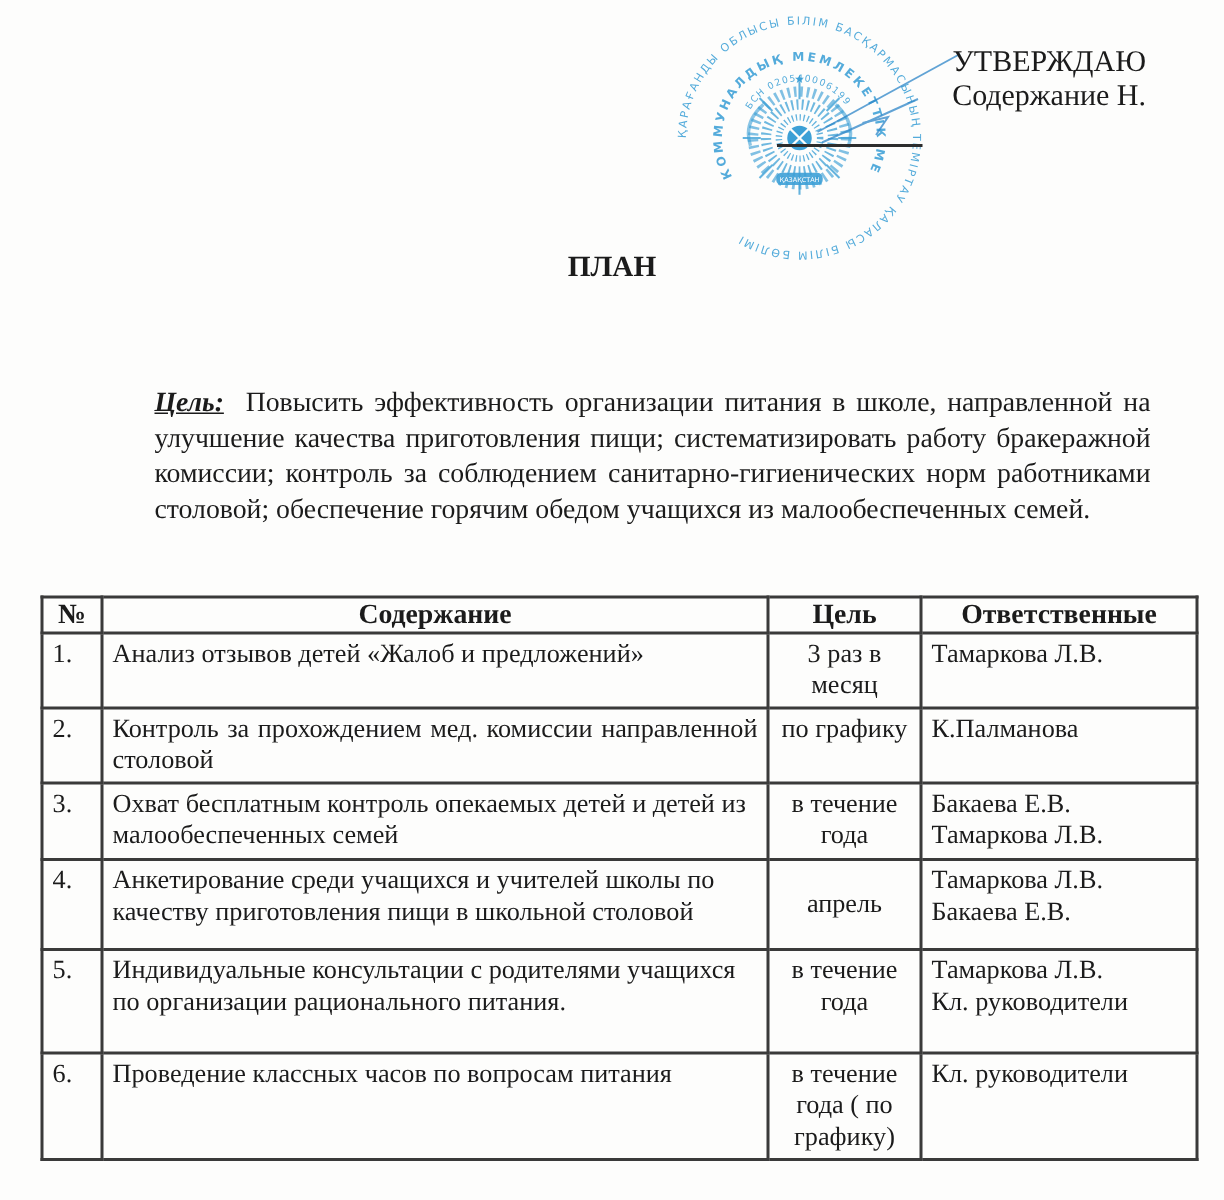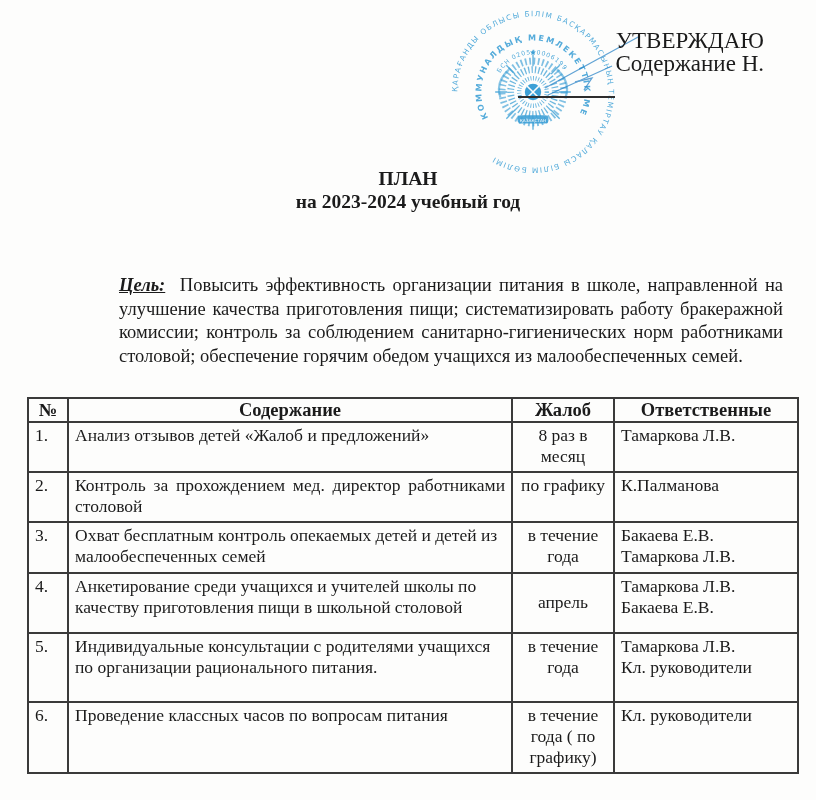--- a/index.html
+++ b/index.html
@@ -4,35 +4,35 @@
 <style>
   html,body { margin:0; padding:0; background:#ffffff; }
   .page {
     position:relative; width:816px; height:800px;
     background:#fdfdfc; overflow:hidden;
     font-family:"Liberation Serif", serif; color:#1b1b1b;
   }
 
   
   .approval { position:absolute; top:30px; right:52px; text-align:right;
-              font-size:23px; line-height:22.5px; }
+              font-size:20px; line-height:22.5px; }
 
   .sig-line { position:absolute; left:518px; top:96px; width:97px;
               border-top:2px solid #2d2d2d; }
 
   
   .stamp { position:absolute; left:447px; top:6px; width:172px; height:172px; }
   .pen-marks { position:absolute; left:440px; top:6px; width:350px; height:170px; pointer-events:none; }
 
   
   .title { position:absolute; top:167px; left:0; width:100%; text-align:center;
            font-weight:700; font-size:19.5px; line-height:23px; }
 
   
-  .goal { position:absolute; top:258px; left:103px; width:664px; margin:16px;
+  .goal { position:absolute; top:258px; left:103px; width:664px; margin:0;
           font-size:18.5px; line-height:23.7px; text-align:justify; }
   .goal-label { font-weight:700; font-style:italic; text-decoration:underline; }
 
   
   table.plan { position:absolute; top:397px; left:27px; width:770px;
                border-collapse:collapse; table-layout:fixed; }
   table.plan th, table.plan td { border:2px solid #3a3a3a; }
   table.plan th { font-size:18.5px; font-weight:700; height:22px; padding:0 3px;
                   text-align:center; }
   table.plan td { font-size:17.5px; line-height:21px; vertical-align:top;
@@ -95,49 +95,48 @@
 
   <div class="sig-line"></div>
 
   <div class="approval">
     <div>УТВЕРЖДАЮ</div>
     <div>Содержание Н.</div>
   </div>
 
   <div class="title">
     <div>ПЛАН</div>
-    <div>на 2023-2024  учебный год</div>
   </div>
 
   <p class="goal"><span class="goal-label">Цель:</span>&nbsp; <span>Повысить эффективность организации питания в школе, направленной на улучшение качества приготовления пищи; систематизировать работу бракеражной комиссии; контроль за соблюдением санитарно-гигиенических норм работниками столовой;  обеспечение горячим обедом учащихся из малообеспеченных семей.</span></p>
 
   <table class="plan">
     <colgroup>
       <col style="width:40px">
         <col style="width:444px">
       <col style="width:102px">
         <col style="width:184px">
     </colgroup>
     <tbody>
         <tr>
       <th>№</th>
       <th>Содержание</th>
-      <th>Жалоб</th>
+      <th>Цель</th>
       <th>Ответственные</th>
     </tr>
     <tr class="r1">
       <td class="num">1.</td>
       <td class="content">Анализ отзывов детей «Жалоб и предложений»</td>
-      <td class="term">8 раз в
+      <td class="term">3 раз в
 месяц</td>
       <td class="resp">Тамаркова Л.В.</td>
     </tr>
     <tr class="r2">
       <td class="num">2.</td>
-      <td class="content justify">Контроль за прохождением мед. директор работниками столовой</td>
+      <td class="content justify">Контроль за прохождением мед. комиссии направленной столовой</td>
       <td class="term">по графику</td>
       <td class="resp">К.Палманова</td>
     </tr>
     <tr class="r3">
       <td class="num">3.</td>
       <td class="content">Охват бесплатным контроль опекаемых детей и детей из малообеспеченных семей</td>
       <td class="term">в течение
 года</td>
       <td class="resp">Бакаева Е.В.
 Тамаркова Л.В.</td>

